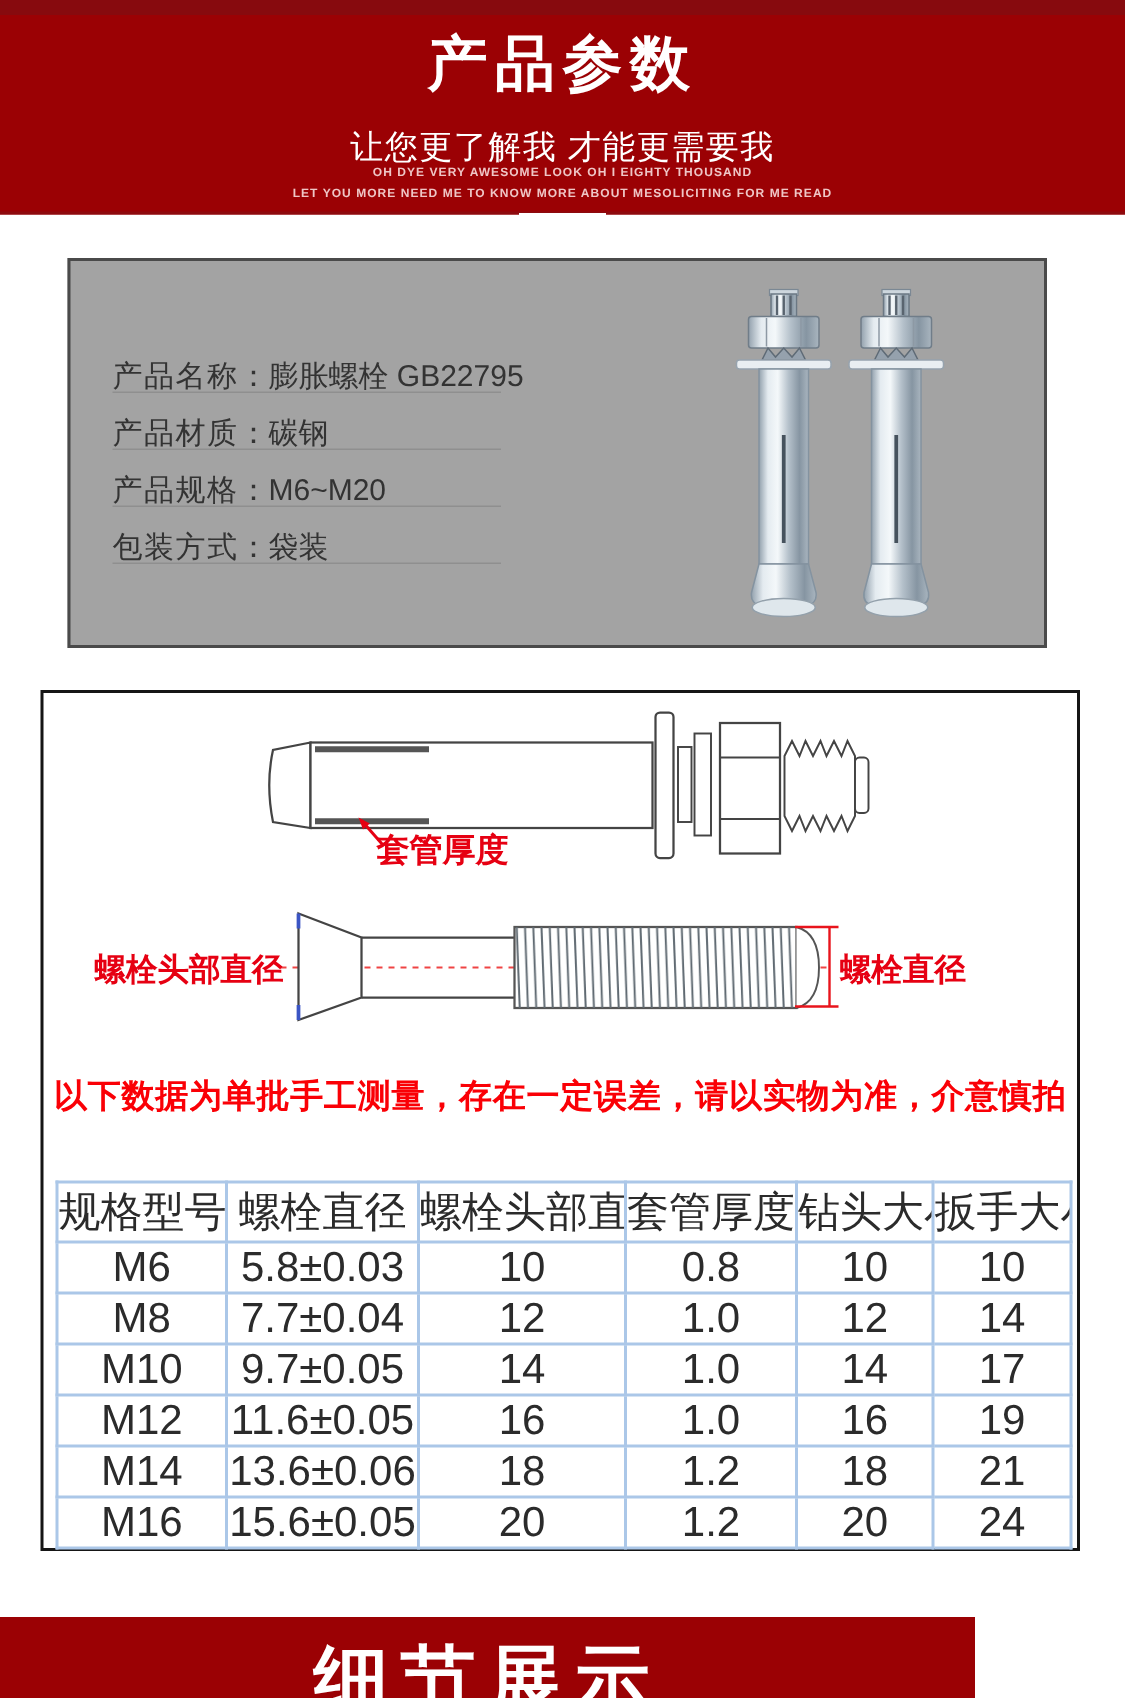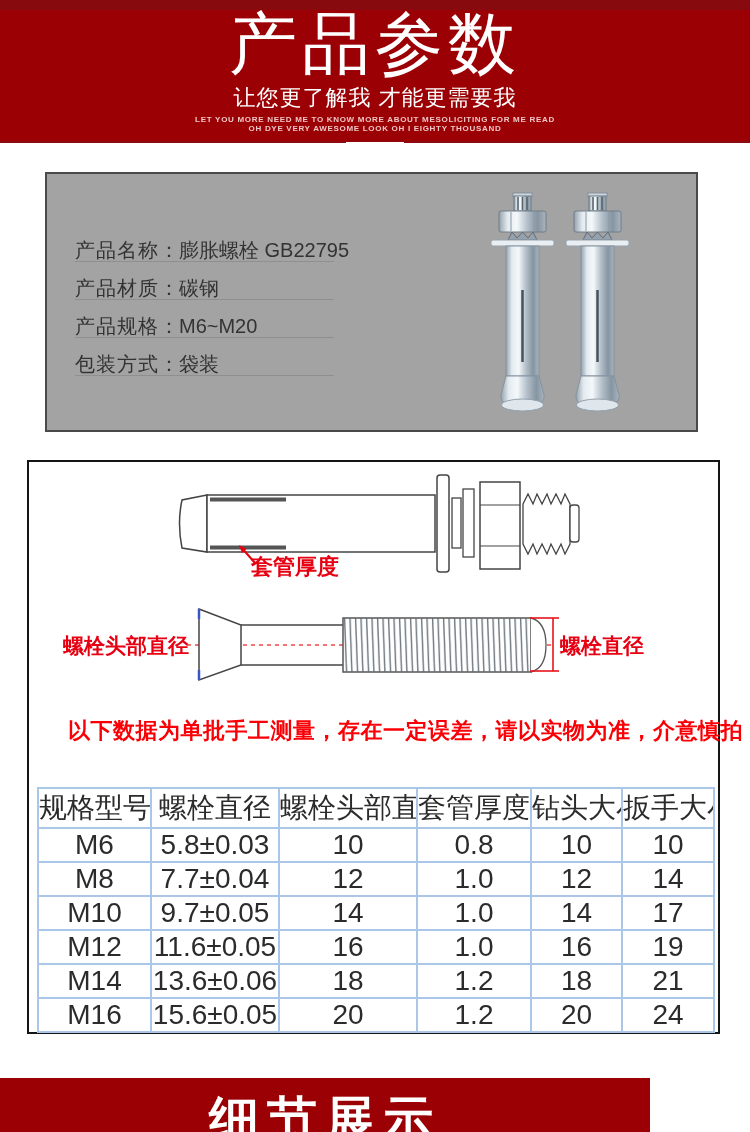--- a/index.html
+++ b/index.html
@@ -9,21 +9,21 @@
     font-family:"Liberation Sans","DejaVu Sans",sans-serif;
   }
   
   .top-banner {
     position:absolute; left:0; top:0; width:750px; height:141px;
     background:#9b0104; border-bottom:2px solid #8d0a0e;
   }
   .banner-edge { height:10px; background:#870a0e; }
   .banner-title {
     margin-top:4px; text-align:center; color:#ffffff;
-    font-size:68px; font-weight:normal; letter-spacing:5px; line-height:58px;
+    font-size:40px; font-weight:bold; letter-spacing:5px; line-height:58px;
   }
   .banner-subtitle {
     text-align:center; color:#ffffff; font-size:22px; letter-spacing:1px;
     line-height:24px; margin-top:14px;
   }
   .banner-tagline {
     text-align:center; color:#efc6c6; font-size:8px; font-weight:bold;
     letter-spacing:0.7px; line-height:9px; margin-top:0;
   }
   .banner-tagline.first { margin-top:5px; }
@@ -44,21 +44,21 @@
 
   
   .diagram-box {
     position:absolute; left:27px; top:460px; width:689px; height:570px;
     border:2px solid #151515; background:#ffffff;
   }
   .diagram-svg { position:absolute; left:0; top:0; }
   .diagram-svg text { font-family:"Liberation Sans","DejaVu Sans",sans-serif; }
   .warning {
     position:absolute; left:0; top:254px; width:100%; text-align:center;
-    color:#fa0006; font-weight:bold; font-size:22px; letter-spacing:0.5px;padding-left:32px;
+    color:#fa0006; font-weight:bold; font-size:22px; letter-spacing:0.5px;
   }
   .spec-table {
     position:absolute; left:8px; top:325px; width:676px;
     border-collapse:collapse; table-layout:fixed;
   }
   .spec-table th, .spec-table td {
     border:2px solid #abc7e8; text-align:center; vertical-align:middle;
     font-size:28px; color:#2b2b2b; font-weight:normal; padding:0;
     overflow:hidden; white-space:nowrap;
   }
@@ -77,22 +77,22 @@
 </style>
 </head>
 <body>
 
 <div class="page">
 
   <div class="top-banner">
     <div class="banner-edge"></div>
     <div class="banner-title">产品参数</div>
     <div class="banner-subtitle">让您更了解我 才能更需要我</div>
+    <div class="banner-tagline">OH DYE VERY AWESOME LOOK OH I EIGHTY THOUSAND</div>
     <div class="banner-tagline first">LET YOU MORE NEED ME TO KNOW MORE ABOUT MESOLICITING FOR ME READ</div>
-    <div class="banner-tagline">OH DYE VERY AWESOME LOOK OH I EIGHTY THOUSAND</div>
     <div class="banner-dash"></div>
   </div>
 
   <div class="info-box">
     <div class="info-rows">
   <div class="info-row">
     <span class="info-label">产品名称：</span><span class="info-value">膨胀螺栓 GB22795</span>
   </div>
 
   <div class="info-row">

